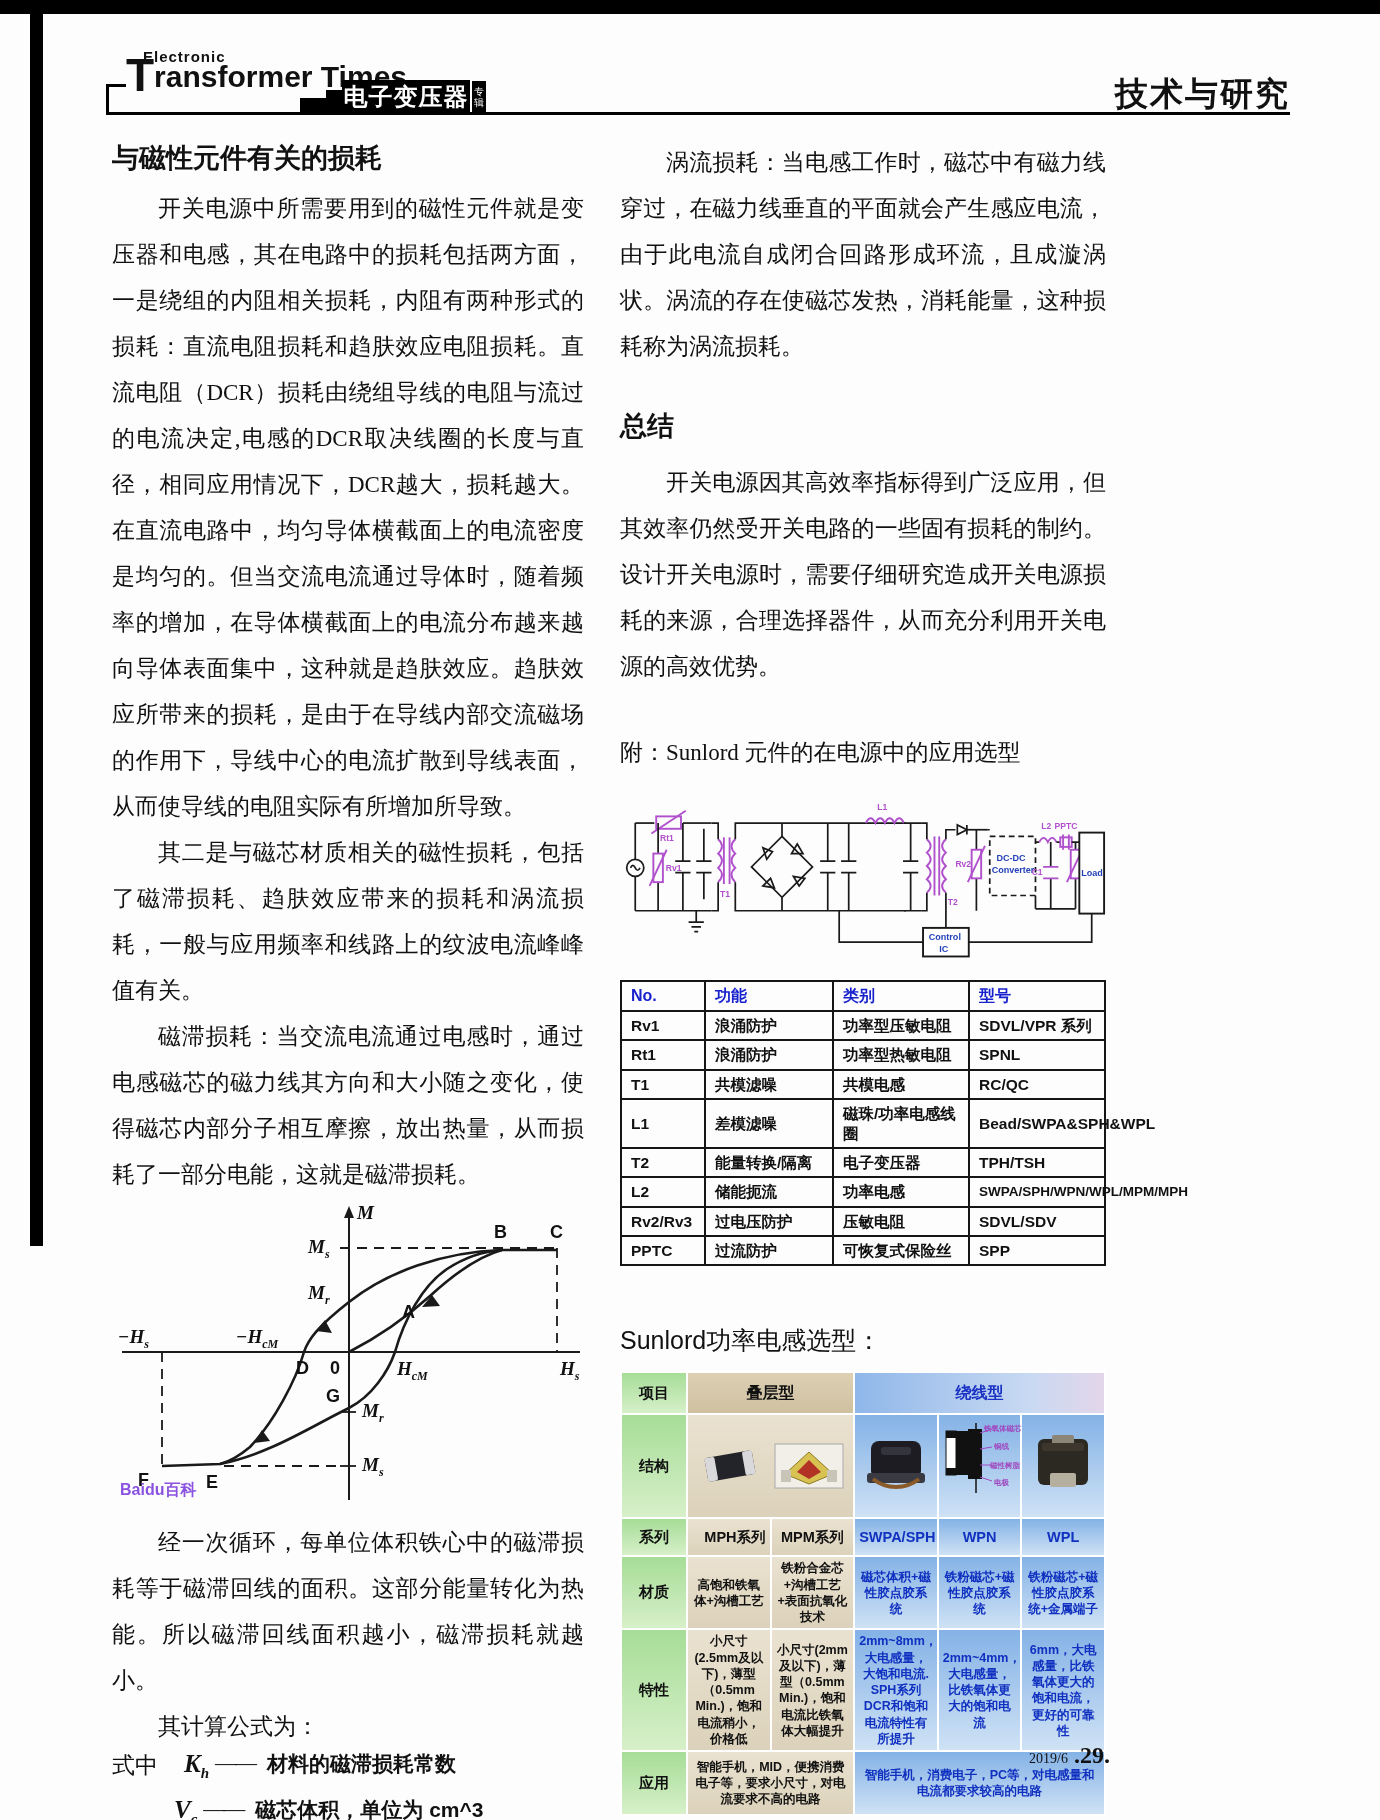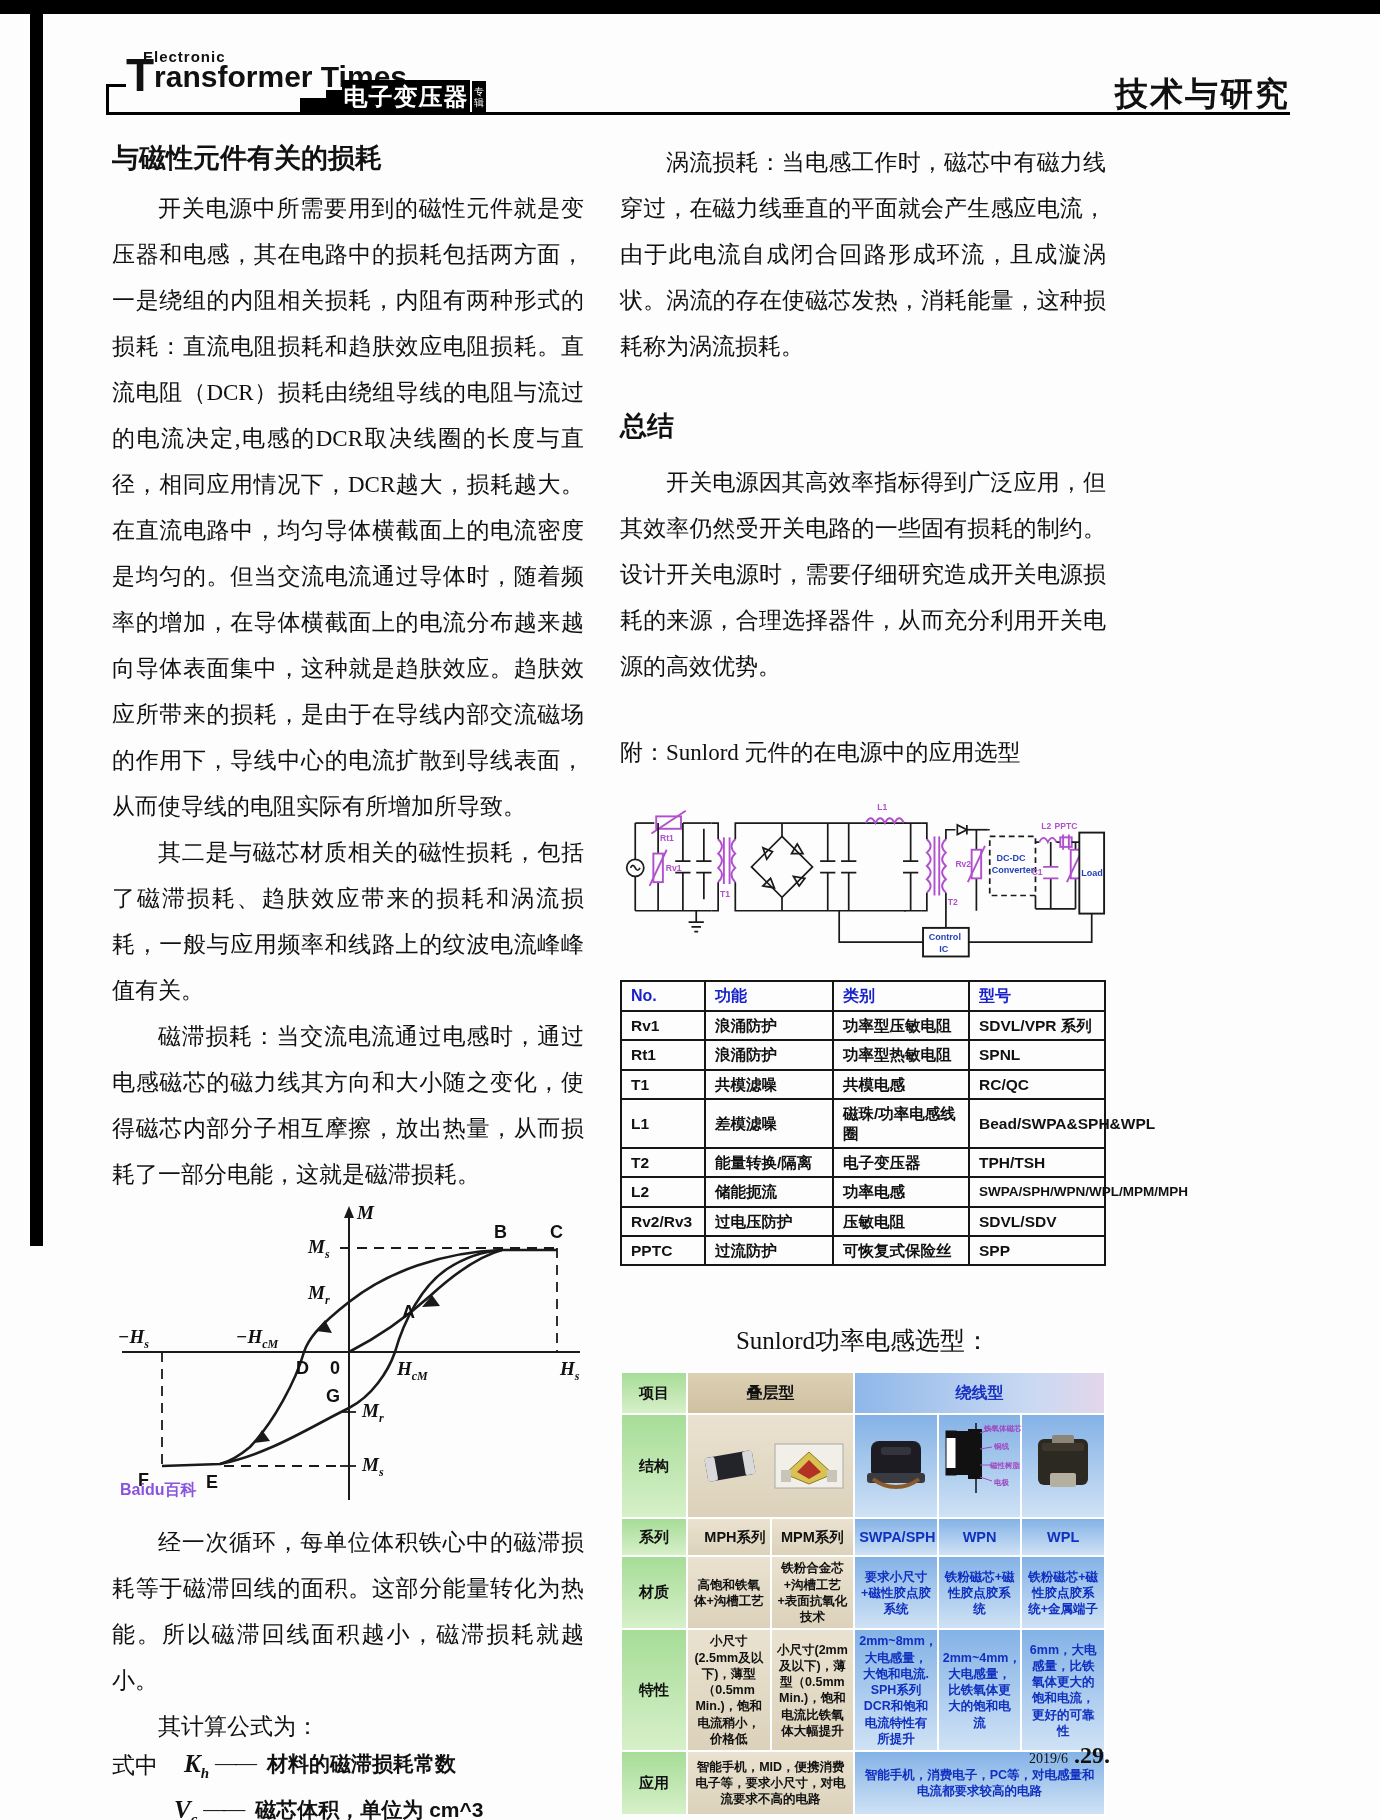--- a/index.html
+++ b/index.html
@@ -54,21 +54,21 @@
   .clbl{fill:#b050cc;font-family:"Liberation Sans",sans-serif;font-weight:bold;font-size:9px;}
   .cblu{fill:#2340b8;font-family:"Liberation Sans",sans-serif;font-weight:bold;font-size:9.5px;}
   
   table.comp{border-collapse:collapse;width:100%;font-family:"Liberation Sans",sans-serif;
              font-weight:bold;table-layout:fixed;}
   table.comp th,table.comp td{border:2.5px solid #151515;padding:4px 9px;text-align:left;
              font-size:15.5px;line-height:1.25;}
   table.comp th{color:#1822cc;font-size:16px;}
   .cw1{width:64px;}.cw2{width:108px;}.cw3{width:116px;}.cw4{width:auto;}
   
-  .sel-title{font-size:25px;margin:58px 0 14px 0;font-family:Liberation Serif, serif;text-align:center;}
+  .sel-title{font-size:25px;margin:58px 0 14px 0;font-family:Liberation Sans, sans-serif;}
   table.sel{border-collapse:collapse;width:100%;font-family:"Liberation Sans",sans-serif;
             font-weight:bold;text-align:center;table-layout:fixed;}
   table.sel td{border:2.5px solid #fff;padding:3px 4px;vertical-align:middle;}
   .g{background:linear-gradient(180deg,#a6dd97,#d7f0c9);font-size:15px;color:#111;}
   .tanh{background:linear-gradient(180deg,#ddd0b4,#cfc0a0);font-size:16px;color:#111;}
   .bluh{background:linear-gradient(90deg,#8fb7e9,#c8d9f2 70%,#e3d6ea);font-size:16px;color:#1a32c4;}
   .tan{background:linear-gradient(180deg,#eae2d0,#dcd2bb);font-size:12.5px;color:#111;line-height:1.3;}
   .blu{background:linear-gradient(180deg,#84b2e6,#cfe2f5);font-size:12.5px;color:#1030c0;line-height:1.3;}
   .selw0{width:56px;}.selw1{width:88px;}.selw2{width:90px;}.selw3{width:84px;}.selw4{width:82px;}.selw5{width:82px;}
   .structimgs{display:flex;justify-content:space-around;align-items:center;}
@@ -406,21 +406,21 @@
       <td class="tan selw1" style="font-size:14.5px;text-align:right;">MPH系列</td>
       <td class="tan selw2" style="font-size:14.5px;">MPM系列</td>
       <td class="blu selw3" style="font-size:14.5px;">SWPA/SPH</td>
       <td class="blu selw4" style="font-size:14.5px;">WPN</td>
       <td class="blu selw5" style="font-size:14.5px;">WPL</td>
     </tr>
     <tr>
       <td class="g" style="height:54px;">材质</td>
       <td class="tan">高饱和铁氧体+沟槽工艺</td>
       <td class="tan">铁粉合金芯+沟槽工艺+表面抗氧化技术</td>
-      <td class="blu">要求小尺寸+磁性胶点胶系统</td>
+      <td class="blu">磁芯体积+磁性胶点胶系统</td>
       <td class="blu">铁粉磁芯+磁性胶点胶系统</td>
       <td class="blu">铁粉磁芯+磁性胶点胶系统+金属端子</td>
     </tr>
     <tr>
       <td class="g" style="height:108px;">特性</td>
       <td class="tan">小尺寸(2.5mm及以下)，薄型（0.5mm Min.)，饱和电流稍小，价格低</td>
       <td class="tan">小尺寸(2mm及以下)，薄型（0.5mm Min.)，饱和电流比铁氧体大幅提升</td>
       <td class="blu">2mm~8mm，大电感量，大饱和电流. SPH系列DCR和饱和电流特性有所提升</td>
       <td class="blu">2mm~4mm，大电感量，比铁氧体更大的饱和电流</td>
       <td class="blu">6mm，大电感量，比铁氧体更大的饱和电流，更好的可靠性</td>

